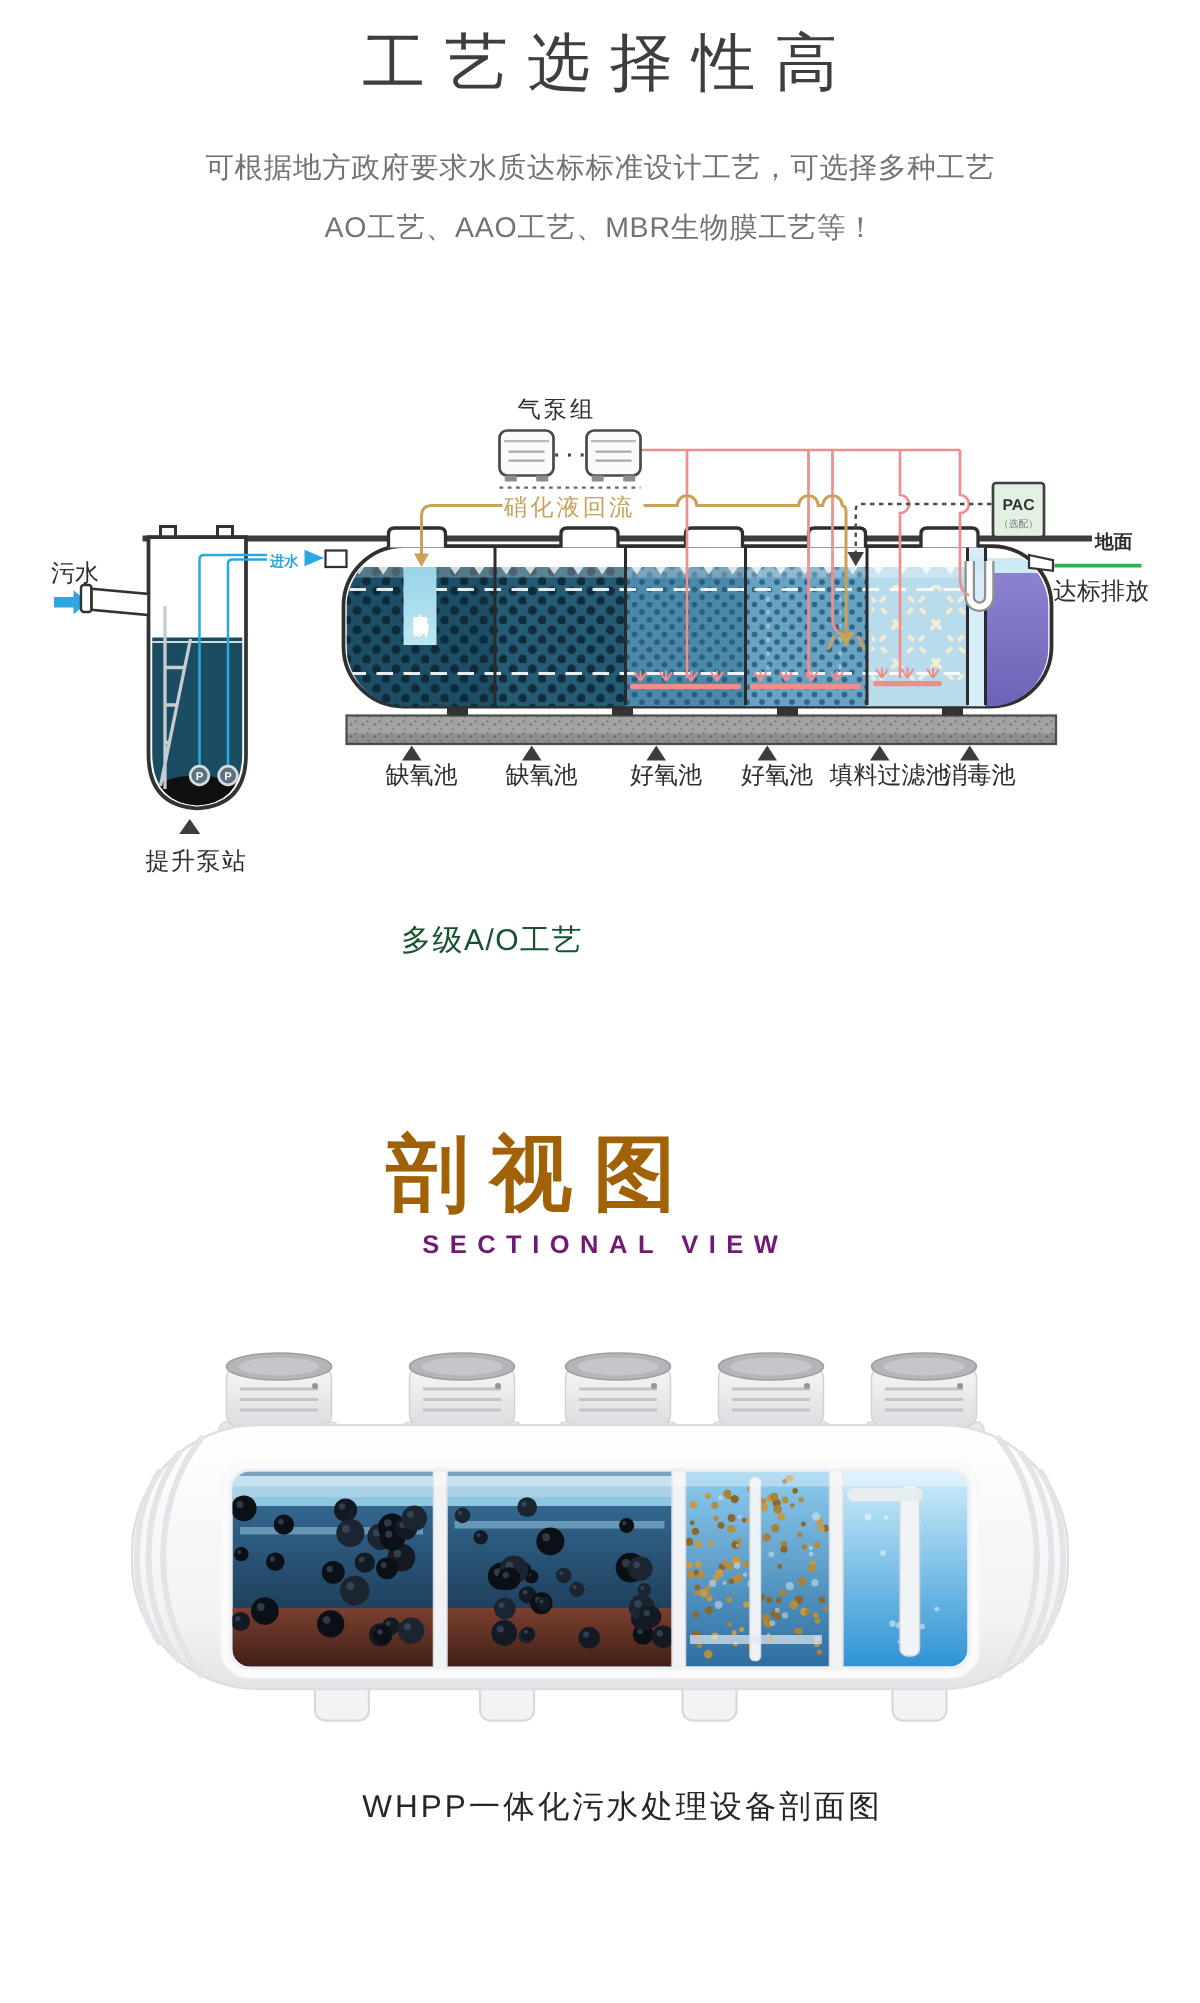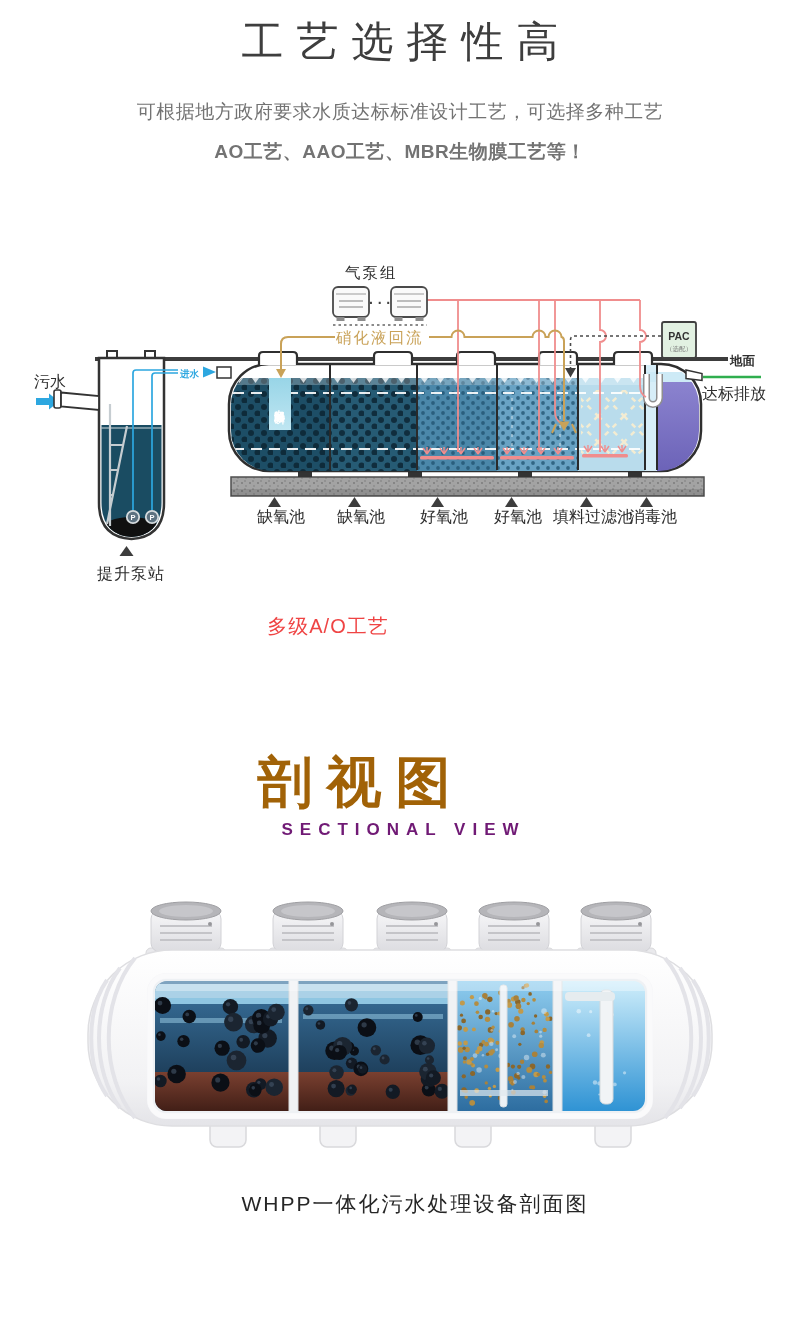--- a/index.html
+++ b/index.html
@@ -2,27 +2,27 @@
 <html style="--accent-gold: #c9a258; --air-line-pink: #f08d8d; --water-blue: #2da7e0; --discharge-green: #2fae4e; --pac-green: #e2f1e2; --disinfect-purple: #7a71c1; --dark-teal: #1d4e66; --text-dark: #343434;"><head>
 <meta charset="utf-8">
 <style>
   html,body{margin:0;padding:0;background:#fff;}
   body{font-family:"Liberation Sans","DejaVu Sans",sans-serif;color:#343434;}
   .stage{position:relative;width:800px;height:1335px;background:#fff;overflow:hidden;margin:0 auto;border-radius:22px;}
   .abs{position:absolute;}
   .page-title{top:14px;left:0;width:800px;text-align:center;font-size:42px;font-weight:500;
     color:#3e3e3e;letter-spacing:13px;text-indent:13px;}
   .para{left:0;width:800px;text-align:center;font-size:19px;color:#737373;letter-spacing:0.5px;}
-  .p1{top:99px;} .p2{top:139px;font-weight:bold;}
+  .p1{top:99px;} .p2{top:139px;}
   .diagram-svg{top:240px;left:0;}
   .dephos-box{left:269px;top:378px;width:22px;height:52px;
     background:linear-gradient(180deg,#98d5e7,#bfe6f2);color:#fff;
     writing-mode:vertical-rl;text-orientation:upright;font-size:10.5px;font-weight:bold;
     letter-spacing:1.5px;display:flex;align-items:center;justify-content:center;}
-  .diagram-caption{top:613px;left:0;width:656px;text-align:center;font-size:20px;color:#ef4444;letter-spacing:1px;}
+  .diagram-caption{top:613px;left:0;width:656px;text-align:center;font-size:20px;color:#14532d;letter-spacing:1px;}
   .section-title{top:746px;left:0;width:708px;text-align:center;font-size:55px;font-weight:bold;
     color:#a16207;letter-spacing:14px;text-indent:14px;}
   .section-sub{top:820px;left:0;width:800px;text-align:center;font-size:17px;font-weight:bold;
     color:#701a75;letter-spacing:7px;text-indent:7px;}
   .product-svg{top:895px;left:65px;}
   .product-caption{top:1190px;left:0;width:800px;text-align:center;font-size:21px;color:#262626;letter-spacing:2px;padding-left:15px;}
   svg{display:block;}
   svg text{font-family:"Liberation Sans","DejaVu Sans",sans-serif;}
   .tx{fill:#2e2e2e;} .tx-sm{font-size:16px;} 
   .ln-gold{stroke:var(--accent-gold,#c9a258);fill:none;stroke-width:2;}

